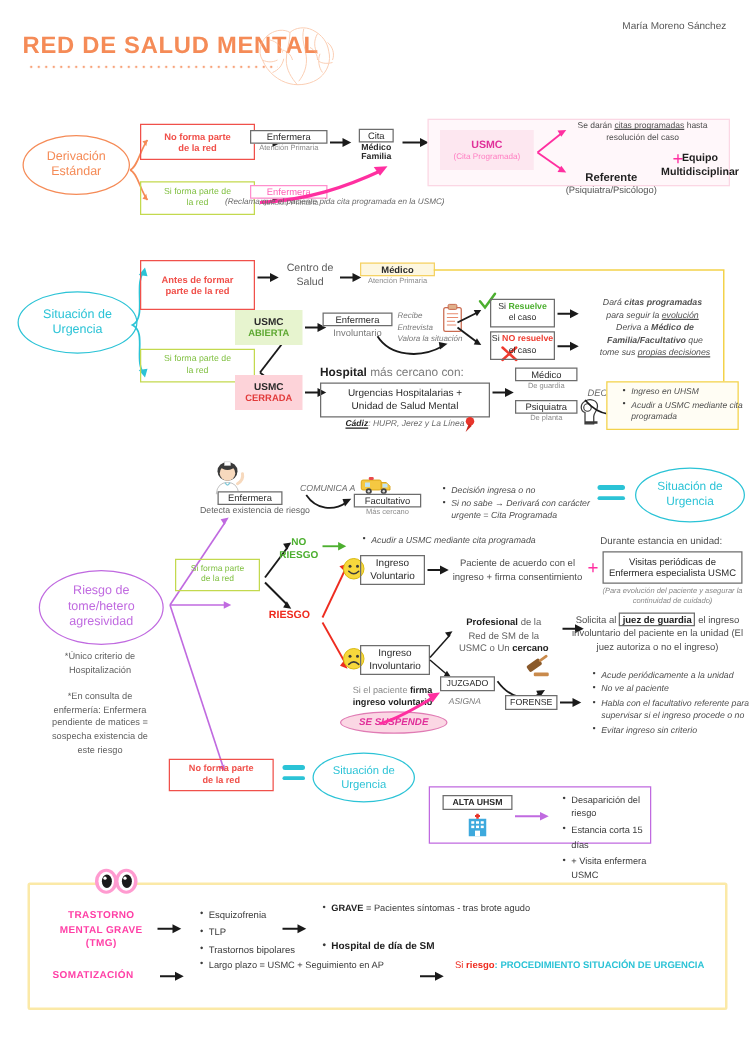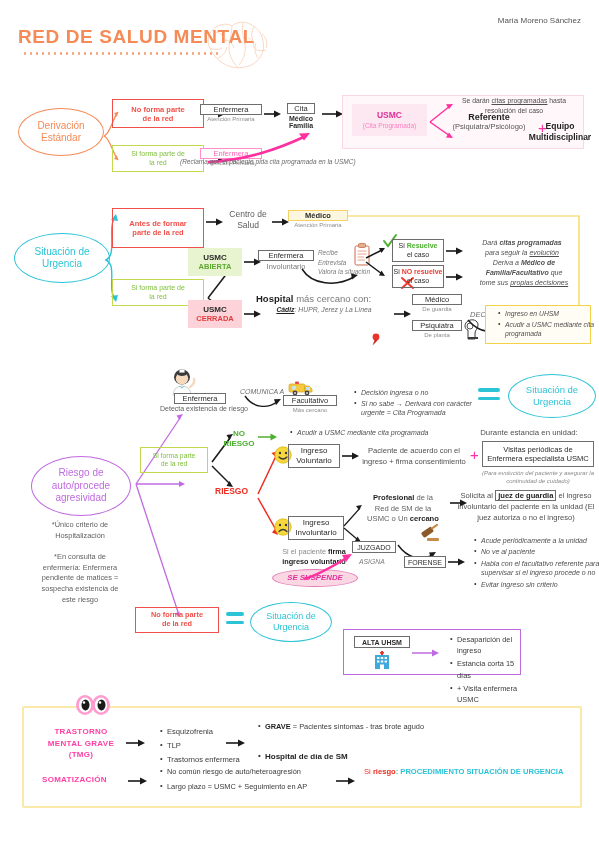--- a/index.html
+++ b/index.html
@@ -130,21 +130,21 @@
     <path d="M25 38 l-7 -0.5 l3 -5z" fill="#ff2fa0"></path>
 </svg>
 
 <div class="abs ctr" style="left:448px;top:96px;width:132px;font-size:6.8px;color:#4e4e4e;line-height:1.5;">
   <span>Se darán</span>
   <span class="u">citas programadas</span>
   <span>hasta</span><br>
   <span>resolución del caso</span>
 </div>
 
-<div class="abs ctr" style="left:440px;top:112px;width:98px;">
+<div class="abs ctr" style="left:440px;top:137px;width:98px;">
   <div style="font-size:9px;font-weight:bold;color:#1f1f1f;">Referente</div>
   <div style="font-size:7.5px;color:#555;">(Psiquiatra/Psicólogo)</div>
 </div>
 <div class="abs" style="left:538px;top:119px;font-size:15px;color:#ff2fa0;">+</div>
 <div class="abs ctr" style="left:524px;top:121px;width:72px;font-size:8.5px;font-weight:bold;color:#1f1f1f;line-height:1.25;">
   <div>Equipo</div>
   <div>Multidisciplinar</div>
 </div>
 
 <div class="abs oval" style="left:14px;top:233px;width:94px;height:48px;border:1.4px solid #2bc3d6;color:#2bc3d6;font-size:10px;">
@@ -285,20 +285,24 @@
 
 <svg class="abs" style="left:244px;top:308px;" width="18" height="12">
   <line x1="0" y1="6" x2="11" y2="6" stroke="#1a1a1a" stroke-width="1.6"></line>
     <path d="M17 6 l-7 -3.6 v7.2z" fill="#1a1a1a"></path>
 </svg>
 <div class="abs" style="left:256px;top:293px;width:136px;">
   <div style="font-size:9.5px;color:#7a7a7a;">
     <span class="bld" style="color:#1f1f1f;">Hospital</span>
     <span>más cercano con:</span>
   </div>
+  <div class="box" style="border:1px solid #6d6d6d;height:28px;margin-top:2px;font-size:8px;color:#2b2b2b;">
+    <div>Urgencias Hospitalarias +</div>
+    <div>Unidad de Salud Mental</div>
+  </div>
   <div class="ctr ital" style="font-size:6.8px;color:#6b6b6b;margin-top:2px;">
     <span class="bld u" style="color:#1f1f1f;">Cádiz</span><span>: HUPR, Jerez y La Línea</span>
   </div>
 </div>
 <svg class="abs" style="left:370px;top:333px;" width="12" height="13">
   <circle cx="6" cy="4" r="3.4" fill="#e8352b"></circle>
     <path d="M5 6 L2.5 12.5 L7.5 7.5z" fill="#c8281f"></path>
 </svg>
 
 <svg class="abs" style="left:394px;top:308px;" width="18" height="12">
@@ -327,21 +331,21 @@
 
 <div class="abs" style="left:485px;top:305px;width:104px;height:37px;border:1px solid #f3d24a;background:#fffdf4;"></div>
 <ul class="abs bul ital" style="left:496px;top:309px;width:92px;font-size:6.8px;color:#4f4f4f;line-height:1.35;">
   <li>Ingreso en UHSM</li>
   <li>Acudir a USMC mediante cita programada</li>
 </ul>
 
 <div class="abs oval" style="left:31px;top:456px;width:98px;height:58px;border:1.4px solid #c06ae0;color:#c06ae0;font-size:10px;">
   <div>
     <div>Riesgo de</div>
-    <div>auto/procede</div>
+    <div>tome/hetero</div>
     <div>agresividad</div>
   </div>
 </div>
 <div class="abs ctr" style="left:18px;top:520px;width:124px;font-size:7.4px;color:#5f5f5f;line-height:1.45;">
   <div>*Único criterio de</div>
   <div>Hospitalización</div>
 </div>
 <div class="abs ctr" style="left:14px;top:552px;width:132px;font-size:7.4px;color:#5f5f5f;line-height:1.45;">
   <div>*En consulta de</div>
   <div>enfermería: Enfermera</div>
@@ -584,21 +588,21 @@
      <rect x="8" y="14.5" width="4" height="4.5"></rect>
     </g>
   <rect x="9" y="1" width="2" height="4" fill="#e8352b"></rect>
     <rect x="8" y="2" width="4" height="1.6" fill="#e8352b"></rect>
 </svg>
 <svg class="abs" style="left:412px;top:648px;" width="28" height="10">
   <line x1="0" y1="5" x2="20" y2="5" stroke="#c06ae0" stroke-width="1.5"></line>
     <path d="M27 5 l-7 -3.4 v6.8z" fill="#c06ae0"></path>
 </svg>
 <ul class="abs bul" style="left:448px;top:634px;width:72px;font-size:7.4px;color:#3a3a3a;line-height:1.55;">
-  <li>Desaparición del ingreso</li>
+  <li>Desaparición del riesgo</li>
   <li>Estancia corta 15 días</li>
   <li>+ Visita enfermera USMC</li>
 </ul>
 
 <div class="abs" style="left:22px;top:706px;width:556px;height:98px;border:2px solid #fbe9a7;border-radius:2px;"></div>
 <svg class="abs" style="left:74px;top:694px;" width="38" height="24">
   <ellipse cx="11" cy="11" rx="9" ry="10" fill="#ff9bd0"></ellipse>
     <ellipse cx="27" cy="11" rx="9" ry="10" fill="#ff9bd0"></ellipse>
   <ellipse cx="11" cy="11" rx="6.2" ry="7.6" fill="#fff"></ellipse>
     <ellipse cx="27" cy="11" rx="6.2" ry="7.6" fill="#fff"></ellipse>
@@ -613,38 +617,37 @@
   <div>MENTAL GRAVE</div>
   <div>(TMG)</div>
 </div>
 <svg class="abs" style="left:126px;top:737px;" width="20" height="12">
   <line x1="0" y1="6" x2="13" y2="6" stroke="#1a1a1a" stroke-width="1.6"></line>
     <path d="M19 6 l-7 -3.6 v7.2z" fill="#1a1a1a"></path>
 </svg>
 <ul class="abs bul" style="left:158px;top:726px;width:110px;font-size:7.6px;color:#3a3a3a;line-height:1.65;">
   <li>Esquizofrenia</li>
   <li>TLP</li>
-  <li>Trastornos enfermera</li>
+  <li>Trastornos bipolares</li>
 </ul>
 <svg class="abs" style="left:226px;top:737px;" width="20" height="12">
   <line x1="0" y1="6" x2="13" y2="6" stroke="#1a1a1a" stroke-width="1.6"></line>
     <path d="M19 6 l-7 -3.6 v7.2z" fill="#1a1a1a"></path>
 </svg>
 <ul class="abs bul" style="left:256px;top:721px;width:320px;font-size:7.4px;color:#3a3a3a;line-height:1.75;">
   <li><span class="bld" style="color:#1f1f1f;">GRAVE</span><span> = Pacientes síntomas - tras brote agudo</span></li>
   <li class="bld" style="color:#1f1f1f;font-size:8px;margin-top:16px;">Hospital de día de SM</li>
 </ul>
 
 <div class="abs" style="left:42px;top:775px;font-size:8px;font-weight:bold;color:#ff3fa6;letter-spacing:.3px;">SOMATIZACIÓN</div>
 <svg class="abs" style="left:128px;top:775px;" width="20" height="12">
   <line x1="0" y1="6" x2="13" y2="6" stroke="#1a1a1a" stroke-width="1.6"></line>
     <path d="M19 6 l-7 -3.6 v7.2z" fill="#1a1a1a"></path>
 </svg>
 <ul class="abs bul" style="left:158px;top:765px;width:180px;font-size:7.4px;color:#3a3a3a;line-height:1.8;">
-  <li>No común riesgo de auto/heteroagresión</li>
   <li>Largo plazo = USMC +  Seguimiento en AP</li>
 </ul>
 <svg class="abs" style="left:336px;top:775px;" width="20" height="12">
   <line x1="0" y1="6" x2="13" y2="6" stroke="#1a1a1a" stroke-width="1.6"></line>
     <path d="M19 6 l-7 -3.6 v7.2z" fill="#1a1a1a"></path>
 </svg>
 <div class="abs" style="left:364px;top:766px;width:216px;font-size:7.6px;font-weight:bold;line-height:1.7;">
   <div><span style="color:#ee2c20;font-weight:normal;">Si </span><span style="color:#ee2c20;">riesgo</span><span style="color:#2bc3d6;">: PROCEDIMIENTO SITUACIÓN DE URGENCIA</span></div>
 </div>
 

